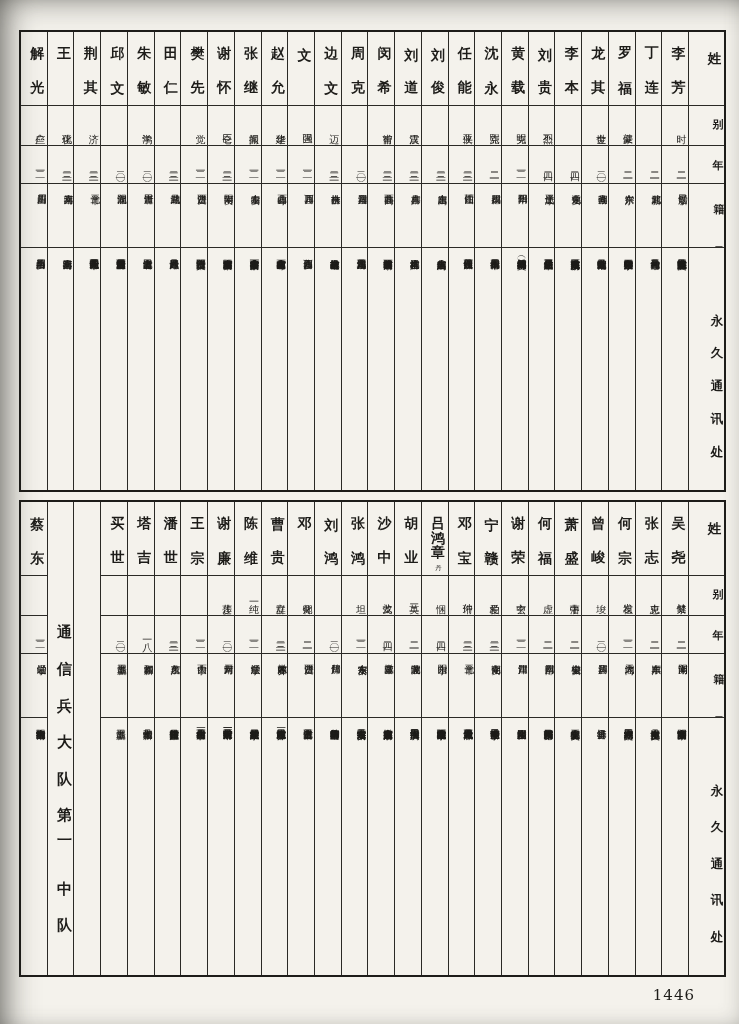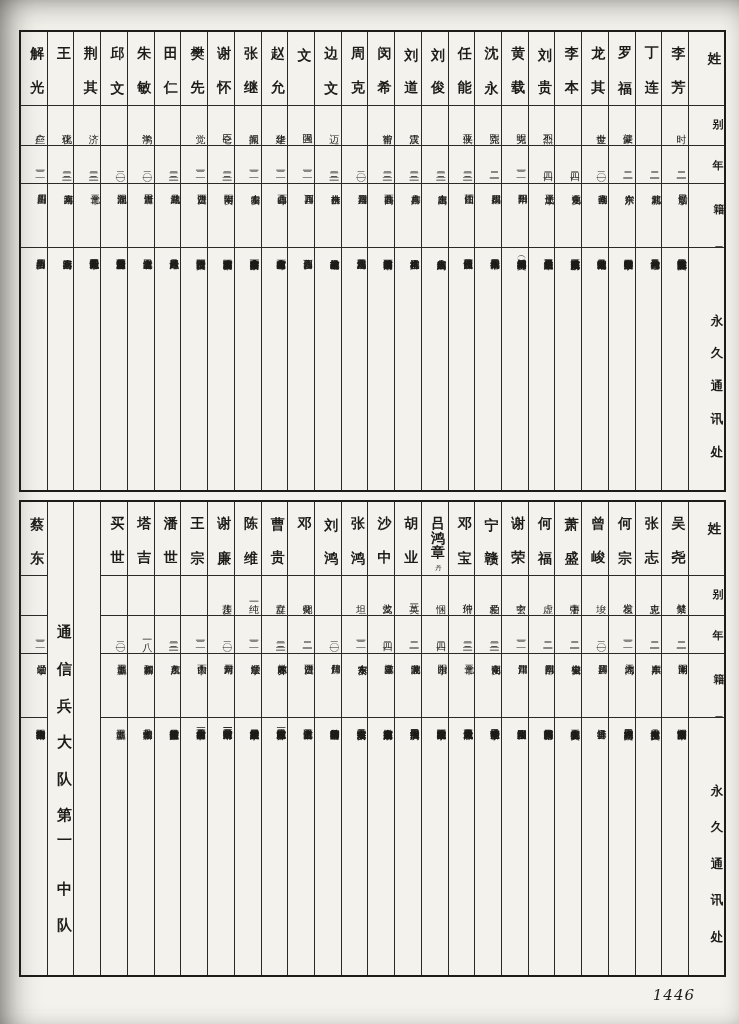--- a/index.html
+++ b/index.html
@@ -51,21 +51,20 @@
   .col.section .c.full{
     font-size:15px;font-weight:bold;
     text-align:justify;text-align-last:justify;
     padding:110px 0 70px;
   }
   .name-note{font-size:6.5px;letter-spacing:0;font-weight:normal;}
   .page-number{
     position:absolute;right:44px;bottom:20px;
     font-family:"DejaVu Serif",serif;font-size:15px;color:#1d1c19;
     letter-spacing:1px;
-    font-style:italic;
   }
 </style>
 </head>
 <body>
 
 <div class="page">
   <div class="roster-table" id="table-top">
       <div class="col header">
         <div class="c name">姓名</div>
         <div class="c alias">别号</div>

